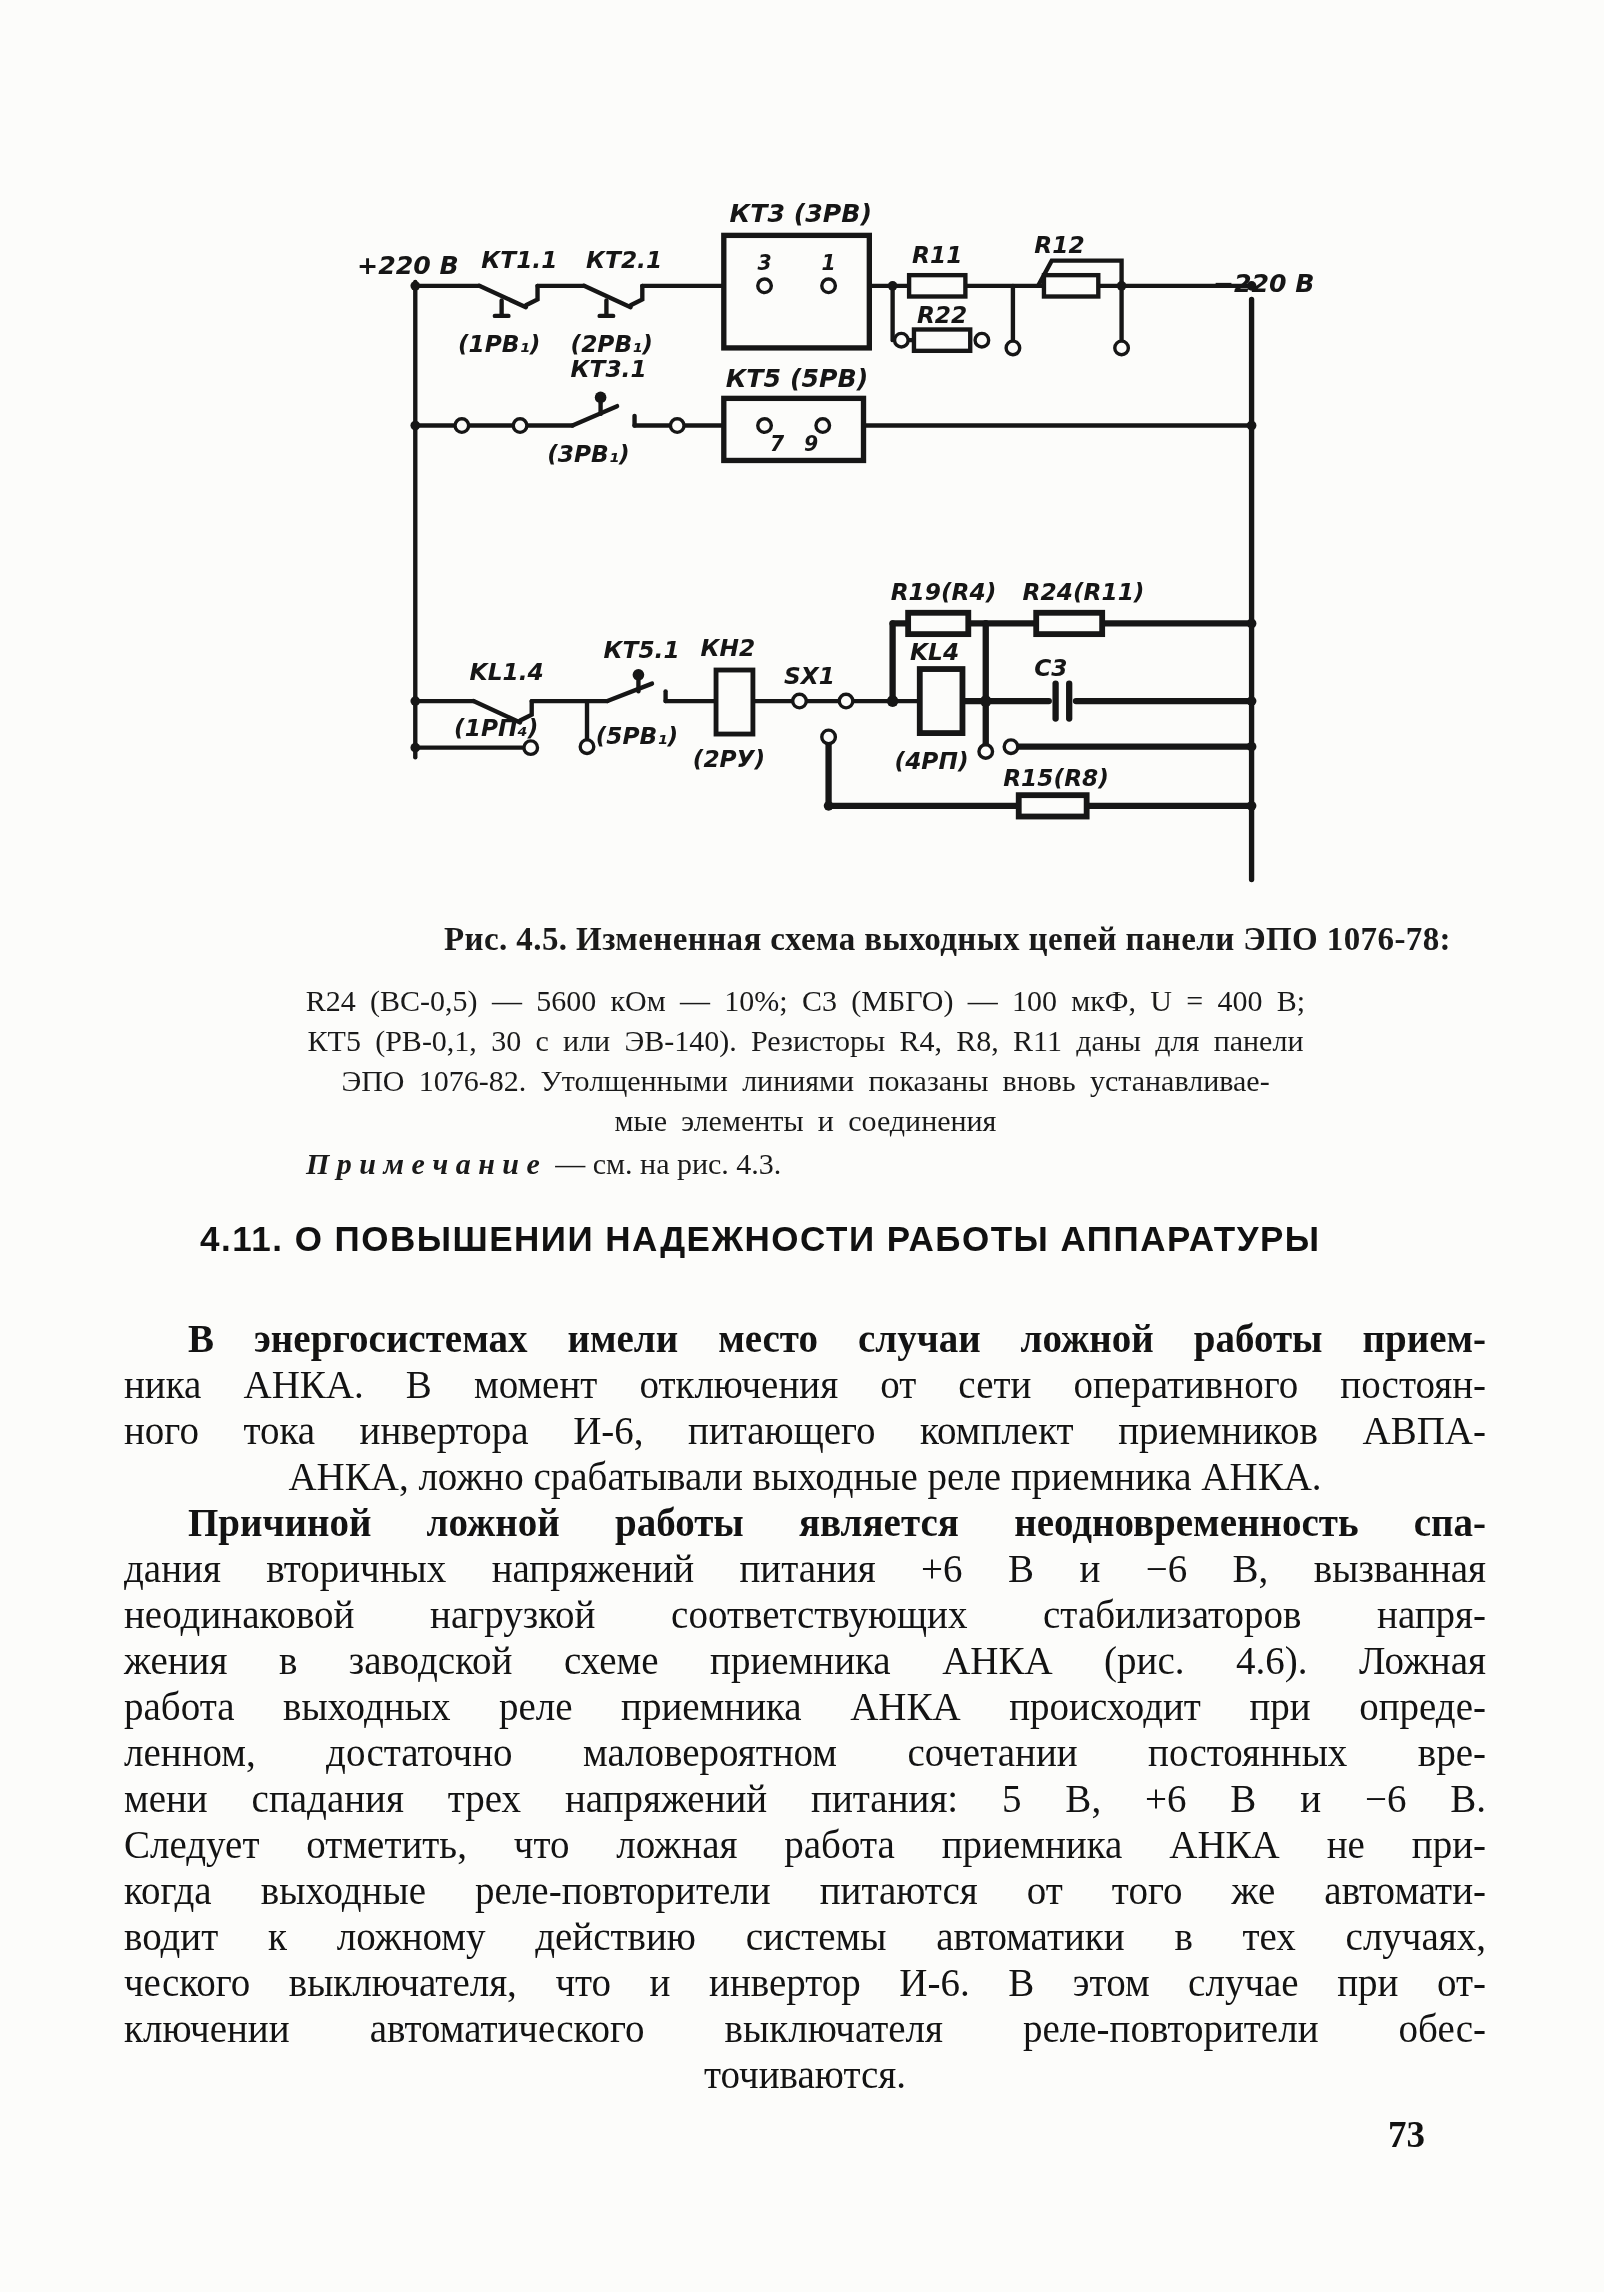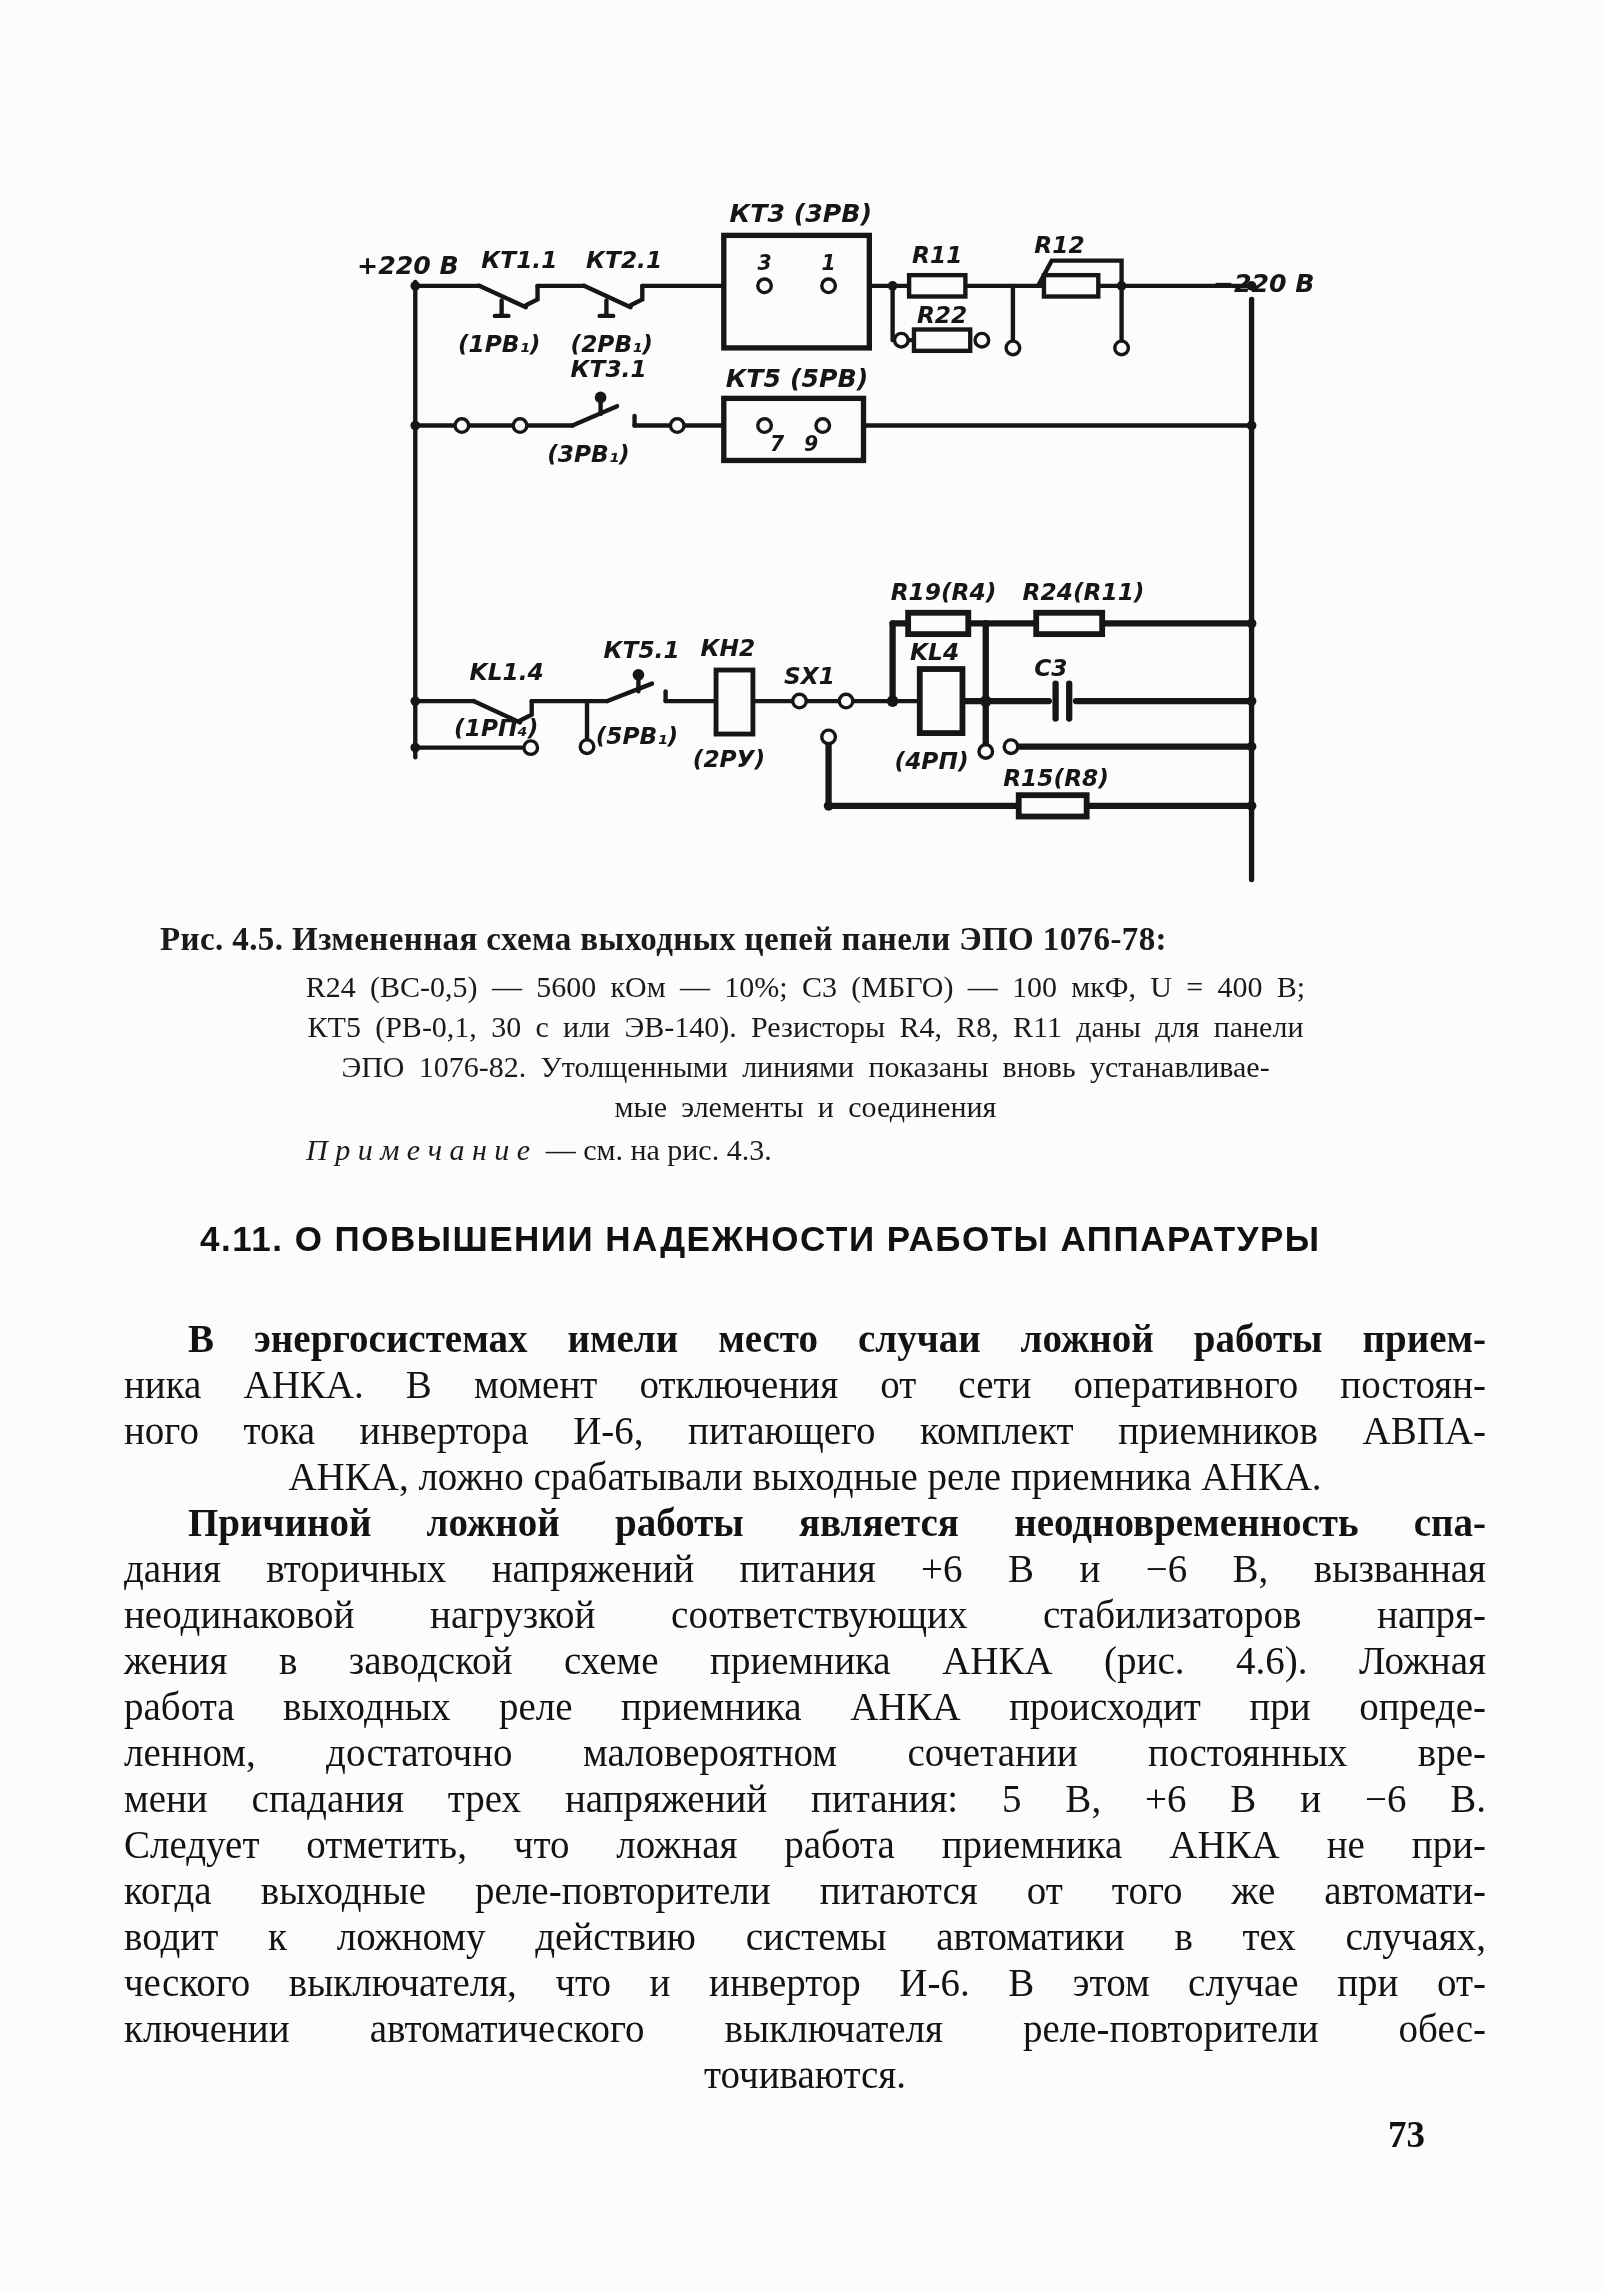--- a/index.html
+++ b/index.html
@@ -15,25 +15,25 @@
     font-weight:bold; font-style:italic;
     fill:#161616; stroke:none;
   }
   .slabel  { font-size:24px; }
   .slabel-lg { font-size:26px; }
   .sdigit  { font-size:21px; }
 
   .caption { position:absolute; left:160px; top:918px; width:1291px; color:#1a1a1a; }
   .caption-title {
     font-weight:bold; font-size:33px; line-height:43px;
-    text-align:left; letter-spacing:0.4px; margin-bottom:6px;
+    text-align:right; letter-spacing:0.4px; margin-bottom:20px;
   }
   .caption-line { font-size:30px; line-height:40px; text-align:center; word-spacing:6.8px; }
   .caption-note { font-size:30px; line-height:40px; margin-top:2.9px; padding-left:146px; }
-  .caption-note .nl { font-style:italic; font-weight:normal; margin-right:15.5px; }
+  .caption-note .nl { font-style:italic; font-weight:bold; margin-right:15.5px; }
 
   .heading {
     position:absolute; left:124px; top:1211px; width:1378px;
     font-family:"Liberation Sans", sans-serif; font-weight:bold;
     font-size:35px; line-height:55px; letter-spacing:1.5px; color:#111;
   }
   .heading .l1 { text-indent:76px; }
 
   .body-text {
     position:absolute; left:124px; top:1316px; width:1362px;

